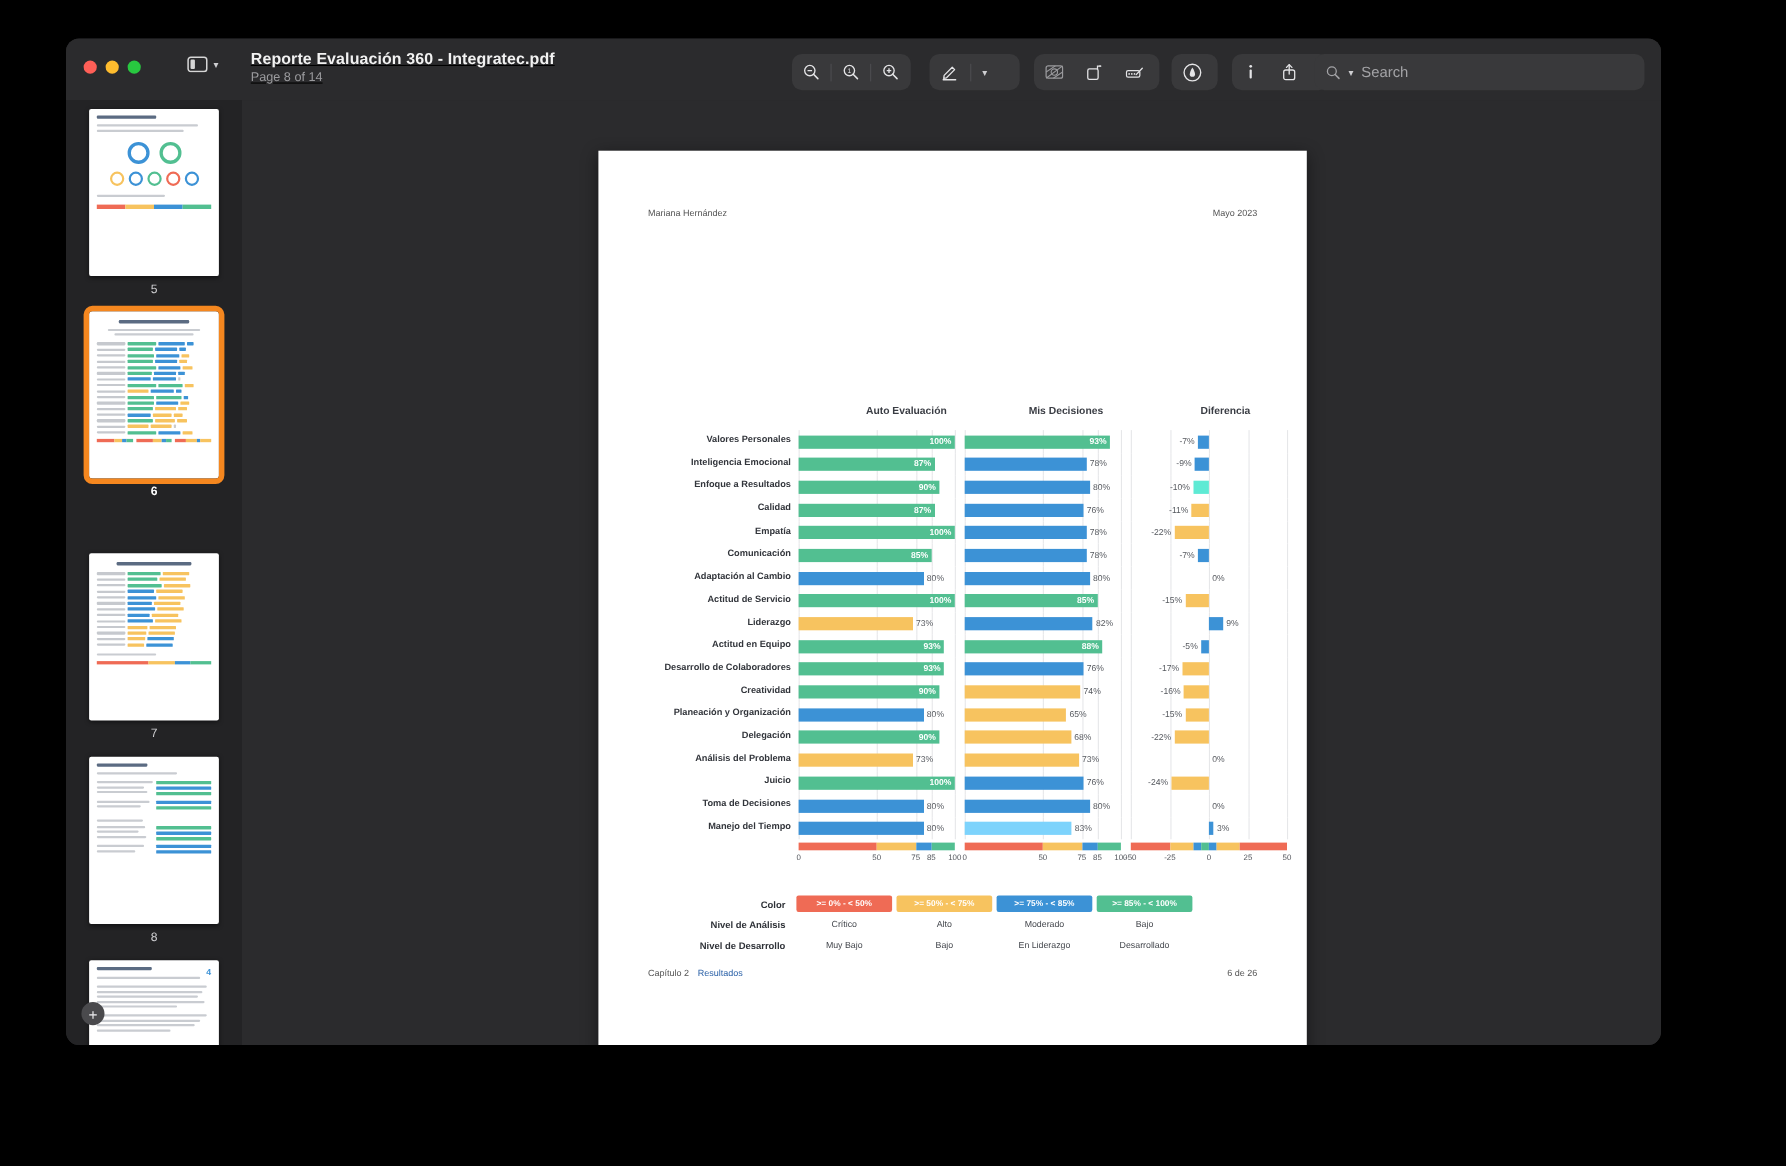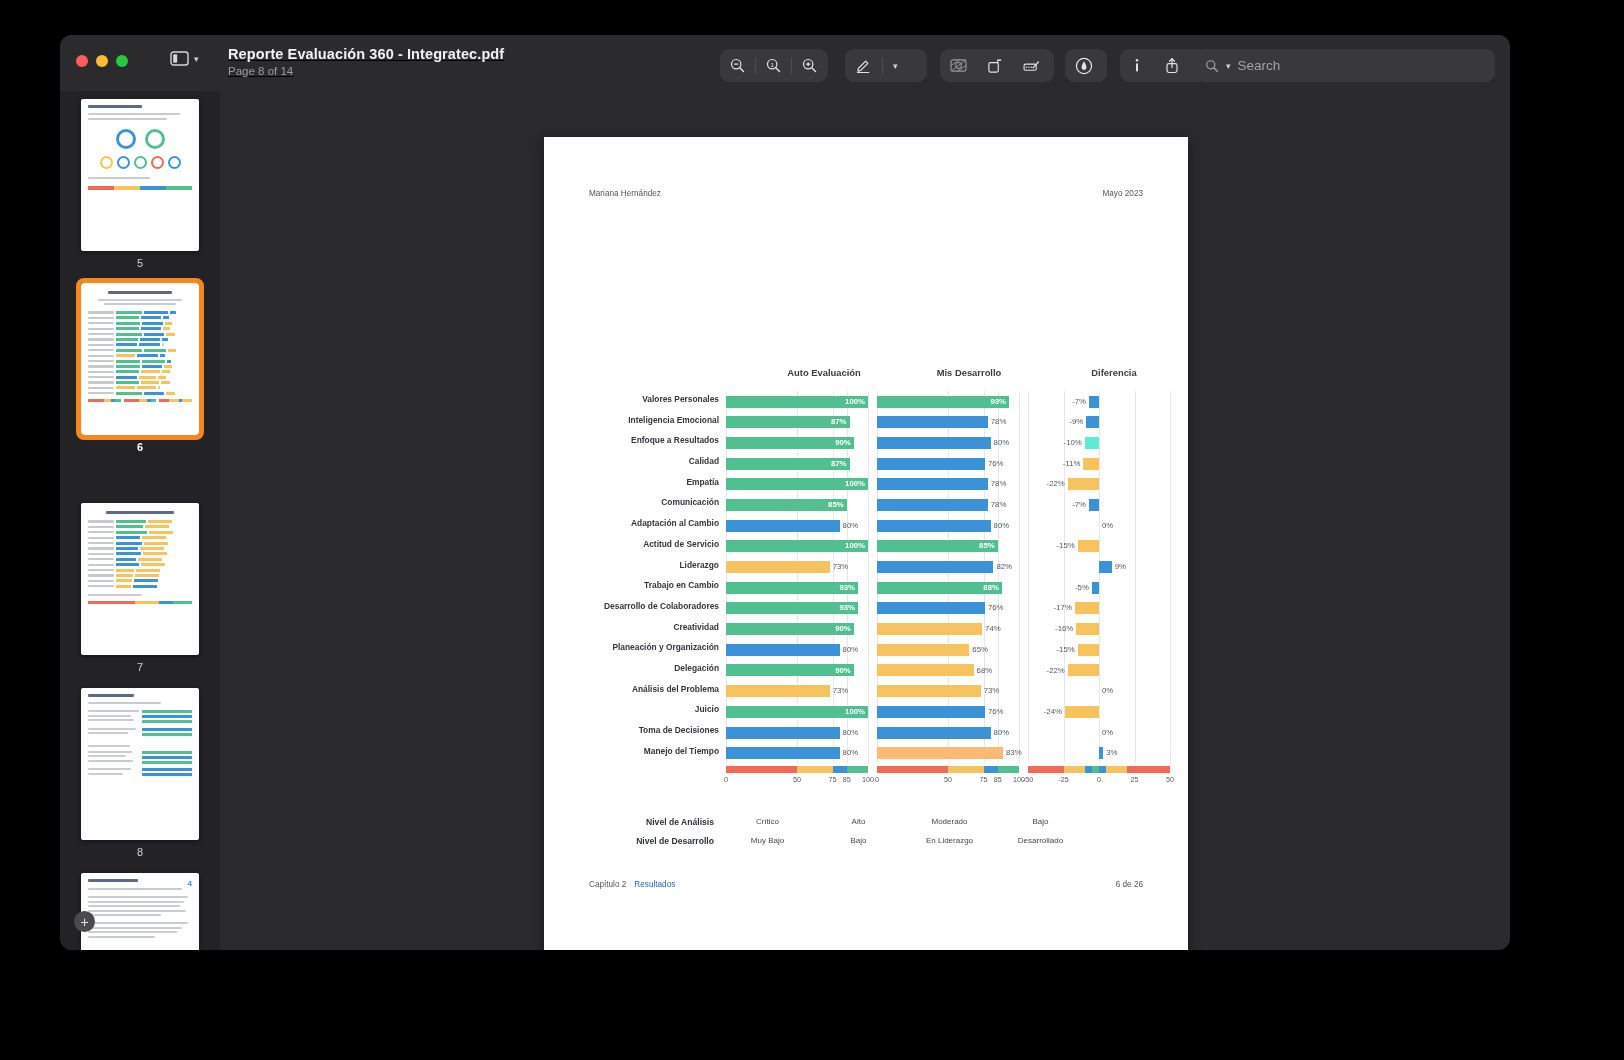--- a/index.html
+++ b/index.html
@@ -636,21 +636,21 @@
       <div class="page">
 
         <div class="pg-head">
           <span>Mariana Hernández</span>
           <span>Mayo 2023</span>
         </div>
 
 
         <div class="chart">
           <div class="col-title ct1">Auto Evaluación</div>
-          <div class="col-title ct2">Mis Desarrollo</div>
+          <div class="col-title ct2">Mis Decisiones</div>
           <div class="col-title ct3">Diferencia</div>
           <div class="rows" id="chart-rows">
               <div class="row">
                 <div class="rlabel">Valores Personales</div>
                 <div class="panel p1">
                   <div class="grid">
                     <div class="gl" style="left: 0px;"></div>
                     <div class="gl" style="left: 71px;"></div>
                     <div class="gl" style="left: 106.5px;"></div>
                     <div class="gl" style="left: 120.7px;"></div>
@@ -991,21 +991,21 @@
                     <div class="gl" style="left: 71px;"></div>
                     <div class="gl" style="left: 106.5px;"></div>
                     <div class="gl" style="left: 142px;"></div>
                   </div>
                   <div class="bar" style="left: 71px; width: 12.78px; background: rgb(60, 146, 214);">
                     <span class="v outside-r">9%</span>
                   </div>
                 </div>
               </div>
               <div class="row">
-                <div class="rlabel">Trabajo en Cambio</div>
+                <div class="rlabel">Actitud en Equipo</div>
                 <div class="panel p1">
                   <div class="grid">
                     <div class="gl" style="left: 0px;"></div>
                     <div class="gl" style="left: 71px;"></div>
                     <div class="gl" style="left: 106.5px;"></div>
                     <div class="gl" style="left: 120.7px;"></div>
                     <div class="gl" style="left: 142px;"></div>
                   </div>
                   <div class="bar" style="left: 0px; width: 132.06px; background: rgb(82, 191, 145);">
                     <span class="v inside">93%</span>
@@ -1324,21 +1324,21 @@
                   </div>
                 </div>
                 <div class="panel p2">
                   <div class="grid">
                     <div class="gl" style="left: 0px;"></div>
                     <div class="gl" style="left: 71px;"></div>
                     <div class="gl" style="left: 106.5px;"></div>
                     <div class="gl" style="left: 120.7px;"></div>
                     <div class="gl" style="left: 142px;"></div>
                   </div>
-                  <div class="bar" style="left: 0px; width: 126px; background: #fdba74;">
+                  <div class="bar" style="left: 0px; width: 97px; background: #7dd3fc;">
                     <span class="v outside-r">83%</span>
                   </div>
                 </div>
                 <div class="panel p3">
                   <div class="grid">
                     <div class="gl" style="left: 0px;"></div>
                     <div class="gl" style="left: 35.5px;"></div>
                     <div class="gl" style="left: 71px;"></div>
                     <div class="gl" style="left: 106.5px;"></div>
                     <div class="gl" style="left: 142px;"></div>
@@ -1388,20 +1388,29 @@
               <span style="left: 0px;">-50</span>
               <span style="left: 35.5px;">-25</span>
               <span style="left: 71px;">0</span>
               <span style="left: 106.5px;">25</span>
               <span style="left: 142px;">50</span>
             </div>
           </div>
 
         <div class="legend" id="legend">
             <div class="lgrow">
+              <div class="lgcap">Color</div>
+              <div class="lgcells">
+                <div class="lgchip" style="background: rgb(239, 107, 85);">&gt;= 0% - &lt; 50%</div>
+                <div class="lgchip" style="background: rgb(247, 195, 95);">&gt;= 50% - &lt; 75%</div>
+                <div class="lgchip" style="background: rgb(60, 146, 214);">&gt;= 75% - &lt; 85%</div>
+                <div class="lgchip" style="background: rgb(82, 191, 145);">&gt;= 85% - &lt; 100%</div>
+              </div>
+            </div>
+            <div class="lgrow">
               <div class="lgcap">Nivel de Análisis</div>
               <div class="lgcells">
                 <div class="lgtext">Crítico</div>
                 <div class="lgtext">Alto</div>
                 <div class="lgtext">Moderado</div>
                 <div class="lgtext">Bajo</div>
               </div>
             </div>
             <div class="lgrow">
               <div class="lgcap">Nivel de Desarrollo</div>

